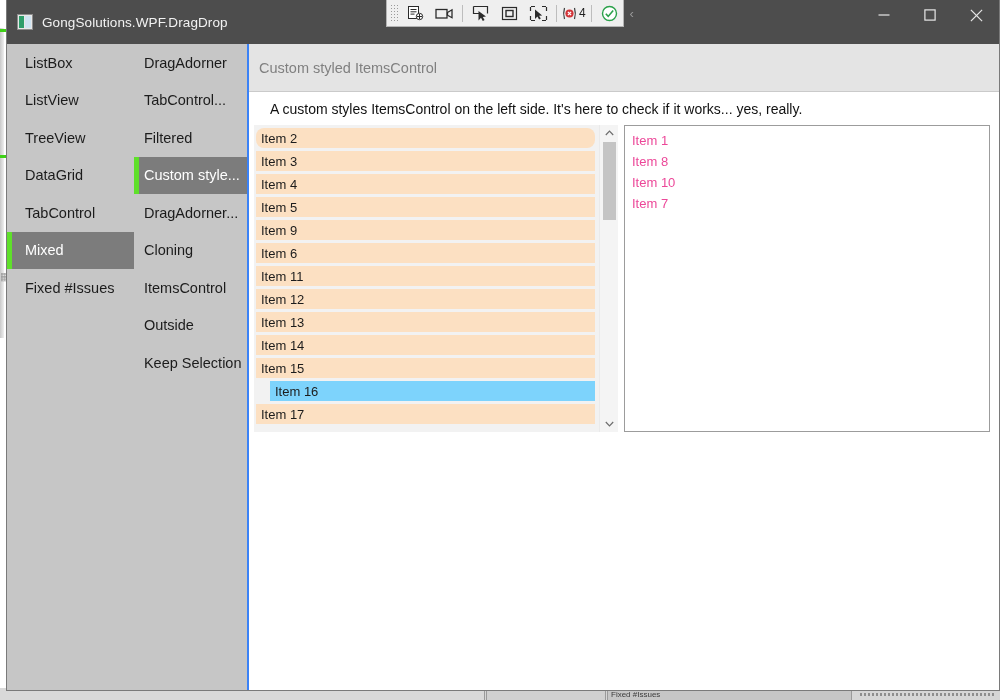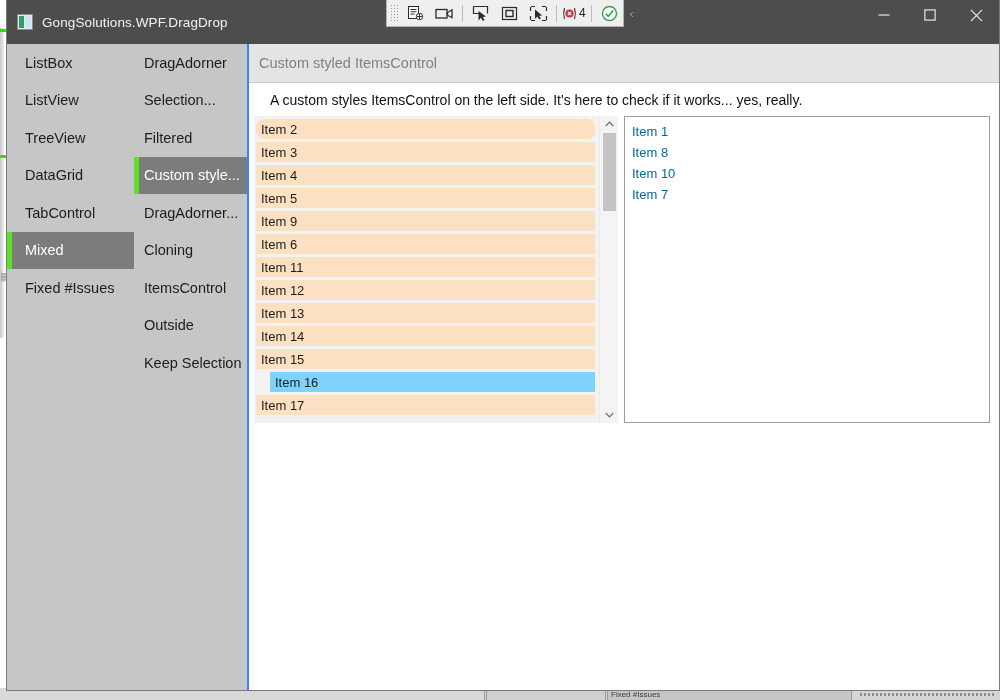--- a/index.html
+++ b/index.html
@@ -241,21 +241,21 @@
 
   
   #content {
     flex: 1 1 auto;
     display: flex;
     flex-direction: column;
     background: #ffffff;
     min-width: 0;
   }
   #content-header {
-    height: 39px;
+    height: 48px;
     background: #e4e4e4;
     border-bottom: 1px solid #cacaca;
     display: flex;
     align-items: center;
     padding-left: 10px;
     flex: 0 0 auto;
   }
   #content-header-title {
     font-size: 14.5px;
     color: #808080;
@@ -340,21 +340,21 @@
     padding: 4px 0 0 4px;
     flex: 0 0 auto;
     overflow: hidden;
   }
   .lb-row {
     height: 21px;
     display: flex;
     align-items: center;
     padding-left: 3px;
     font-size: 13px;
-    color: #0369a1;
+    color: #ec4899;
   }
 
   #content-filler {
     flex: 1 1 auto;
     background: #ffffff;
   }
   
 </style>
 </head>
 <body>
@@ -496,21 +496,21 @@
           </div>
           <div class="nav-item">
             <span>Fixed #Issues</span>
           </div>
         </div>
       <div class="nav-col right">
           <div class="nav-item">
             <span>DragAdorner</span>
           </div>
           <div class="nav-item">
-            <span>Selection...</span>
+            <span>TabControl...</span>
           </div>
           <div class="nav-item">
             <span>Filtered</span>
           </div>
           <div class="nav-item selected">
             <span>Custom style...</span>
           </div>
           <div class="nav-item">
             <span>DragAdorner...</span>
           </div>

